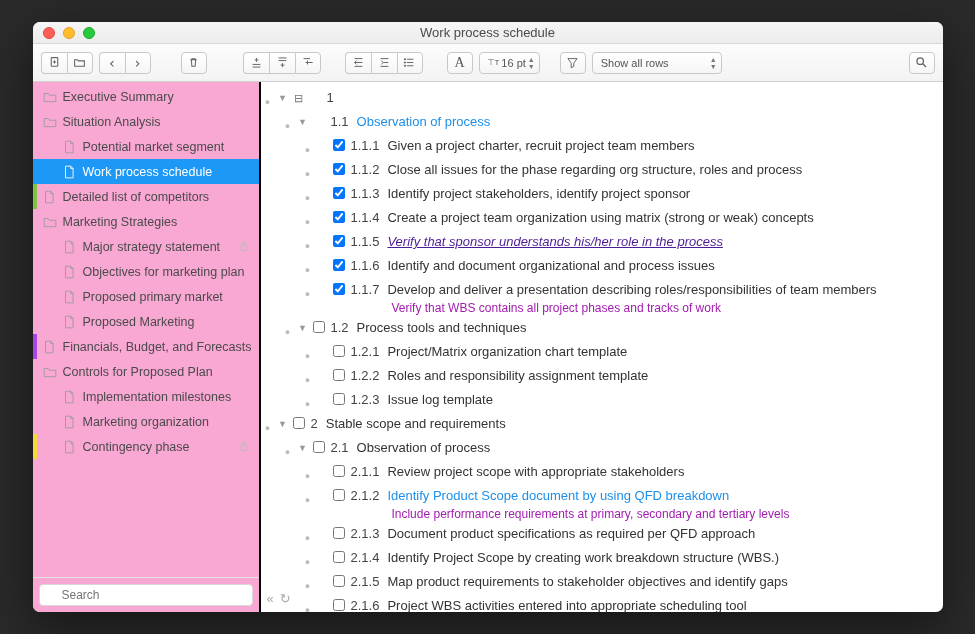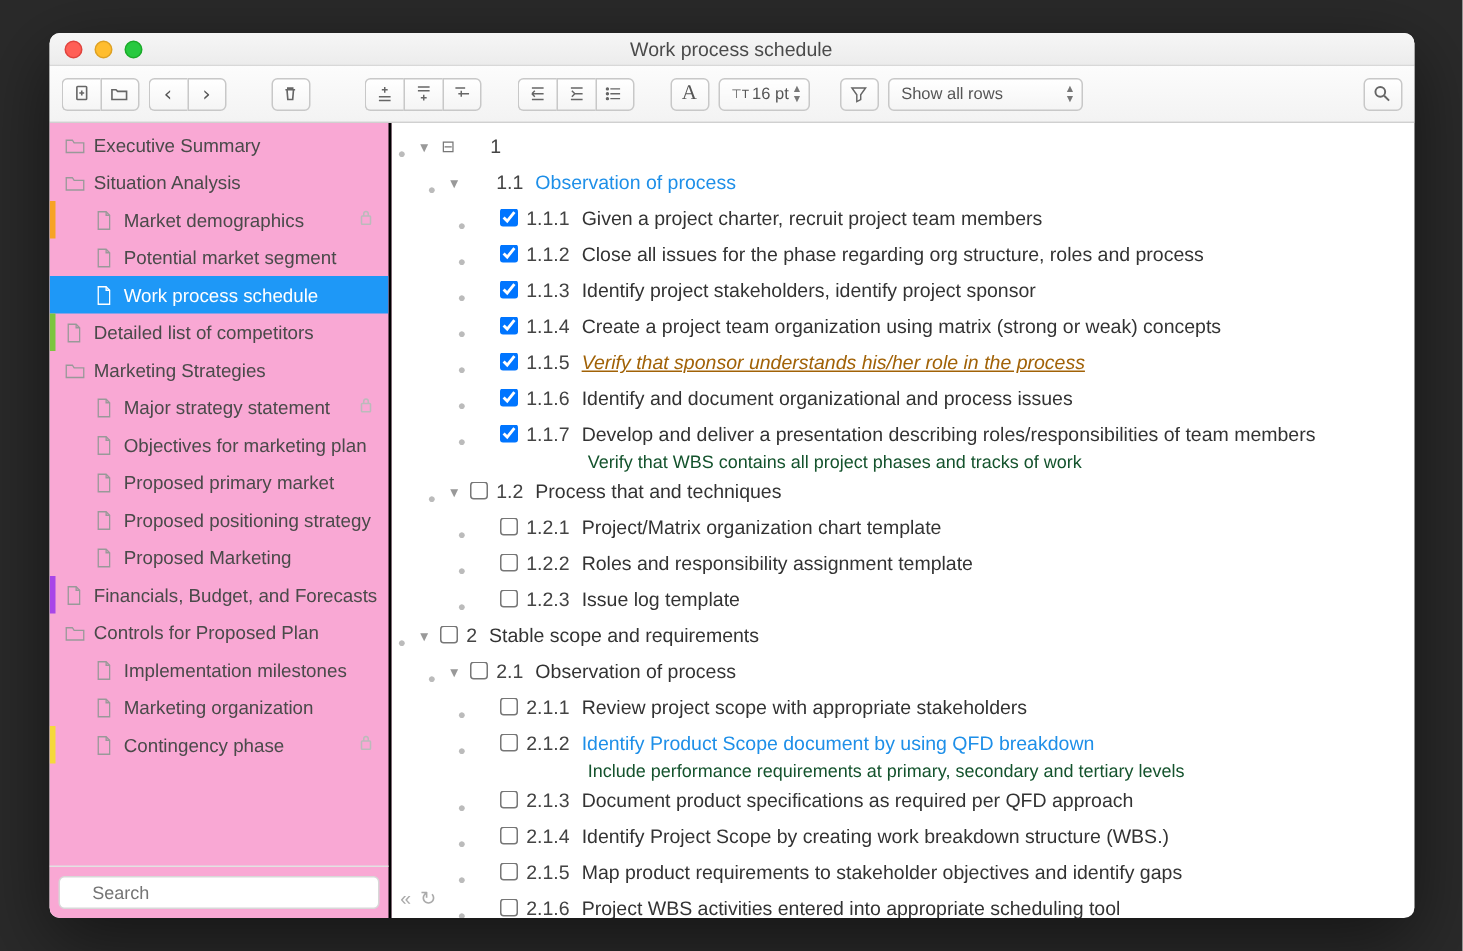--- a/index.html
+++ b/index.html
@@ -39,26 +39,26 @@
 .sb-search-wrap { position: relative; display: flex; align-items: center; }
 .sb-search-ic { position: absolute; left: 12px; color: #aaa; font-size: 11px; }
 .outline { flex: 1; overflow-y: auto; padding: 6px 10px 6px 0; position: relative; }
 .row { display: flex; align-items: flex-start; min-height: 19px; line-height: 19px; font-size: 13px; color: #333; }
 .row .gutter { width: 14px; display: flex; justify-content: center; color: #bbb; font-size: 9px; padding-top: 5px; flex-shrink: 0; }
 .row .disc { width: 16px; display: flex; justify-content: center; color: #999; font-size: 9px; cursor: pointer; flex-shrink: 0; padding-top: 1px; }
 .row .cb { width: 16px; display: flex; justify-content: center; align-items: flex-start; padding-top: 3px; flex-shrink: 0; }
 .row .cb input { width: 12px; height: 12px; }
 .row .num { margin: 0 8px 0 4px; color: #444; flex-shrink: 0; }
 .row .txt { flex: 1; padding-right: 8px; }
-.row .note { color: #14532d; font-size: 12px; margin-left: 4px; display: block; }
+.row .note { color: #a21caf; font-size: 12px; margin-left: 4px; display: block; }
 .indent-0 { padding-left: 0; }
 .indent-1 { padding-left: 20px; }
 .indent-2 { padding-left: 40px; }
 .c-blue { color: #1e8fe8; }
-.c-green { color: #a16207; text-decoration: underline; font-style: italic; }
+.c-green { color: #4c1d95; text-decoration: underline; font-style: italic; }
 .c-link { color: #1e8fe8; }
 .footer-icons { position: absolute; bottom: 6px; left: 6px; color: #aaa; font-size: 13px; display: flex; gap: 6px; }
 .chev { font-size: 14px; font-family: monospace; }
 .svg-ic { width: 13px; height: 13px; }
 </style>
 </head>
 <body>
 
 <div class="window">
   <div class="titlebar">
@@ -184,34 +184,20 @@
           </div>
           <div class="sb-item">
             <span class="folder-ic">
               <svg width="14" height="12" viewBox="0 0 24 20" fill="none" stroke="currentColor" stroke-width="1.5">
                 <path d="M2 4h7l2 3h11v11H2z"></path>
               </svg>
             </span>
             <span>Situation Analysis</span>
           </div>
           <div class="sb-item sb-child">
-            <span class="color-dot" style="background:#f7a325"></span>
-            <span class="doc-ic">
-              <svg width="12" height="14" viewBox="0 0 20 24" fill="none" stroke="currentColor" stroke-width="1.5">
-                <path d="M4 2h9l4 4v16H4z"></path>
-                <path d="M13 2v4h4"></path>
-              </svg>
-            </span>
-            <span>Market demographics</span>
-            <span class="lock-ic"><svg width="10" height="12" viewBox="0 0 20 24" fill="none" stroke="currentColor" stroke-width="2">
-                <rect x="4" y="10" width="12" height="11" rx="1"></rect>
-                <path d="M7 10V7a3 3 0 016 0v3"></path>
-              </svg></span>
-          </div>
-          <div class="sb-item sb-child">
             <span class="doc-ic">
               <svg width="12" height="14" viewBox="0 0 20 24" fill="none" stroke="currentColor" stroke-width="1.5">
                 <path d="M4 2h9l4 4v16H4z"></path>
                 <path d="M13 2v4h4"></path>
               </svg>
             </span>
             <span>Potential market segment</span>
           </div>
           <div class="sb-item sb-child sel">
             <span class="doc-ic">
@@ -263,29 +249,20 @@
             <span>Objectives for marketing plan</span>
           </div>
           <div class="sb-item sb-child">
             <span class="doc-ic">
               <svg width="12" height="14" viewBox="0 0 20 24" fill="none" stroke="currentColor" stroke-width="1.5">
                 <path d="M4 2h9l4 4v16H4z"></path>
                 <path d="M13 2v4h4"></path>
               </svg>
             </span>
             <span>Proposed primary market</span>
-          </div>
-          <div class="sb-item sb-child">
-            <span class="doc-ic">
-              <svg width="12" height="14" viewBox="0 0 20 24" fill="none" stroke="currentColor" stroke-width="1.5">
-                <path d="M4 2h9l4 4v16H4z"></path>
-                <path d="M13 2v4h4"></path>
-              </svg>
-            </span>
-            <span>Proposed positioning strategy</span>
           </div>
           <div class="sb-item sb-child">
             <span class="doc-ic">
               <svg width="12" height="14" viewBox="0 0 20 24" fill="none" stroke="currentColor" stroke-width="1.5">
                 <path d="M4 2h9l4 4v16H4z"></path>
                 <path d="M13 2v4h4"></path>
               </svg>
             </span>
             <span>Proposed Marketing</span>
           </div>
@@ -430,21 +407,21 @@
           <span class="num">1.1.7</span>
           <span class="txt ">Develop and deliver a presentation describing roles/responsibilities of team members<span class="note">Verify that WBS contains all project phases and tracks of work</span></span>
         </div>
         <div class="row indent-1">
           <span class="gutter">●</span>
           <span class="disc">▼</span>
           <span class="cb">
             <input type="checkbox" style="">
           </span>
           <span class="num">1.2</span>
-          <span class="txt ">Process that and techniques</span>
+          <span class="txt ">Process tools and techniques</span>
         </div>
         <div class="row indent-2">
           <span class="gutter">●</span>
           <span class="disc"></span>
           <span class="cb">
             <input type="checkbox" style="">
           </span>
           <span class="num">1.2.1</span>
           <span class="txt ">Project/Matrix organization chart template</span>
         </div>

